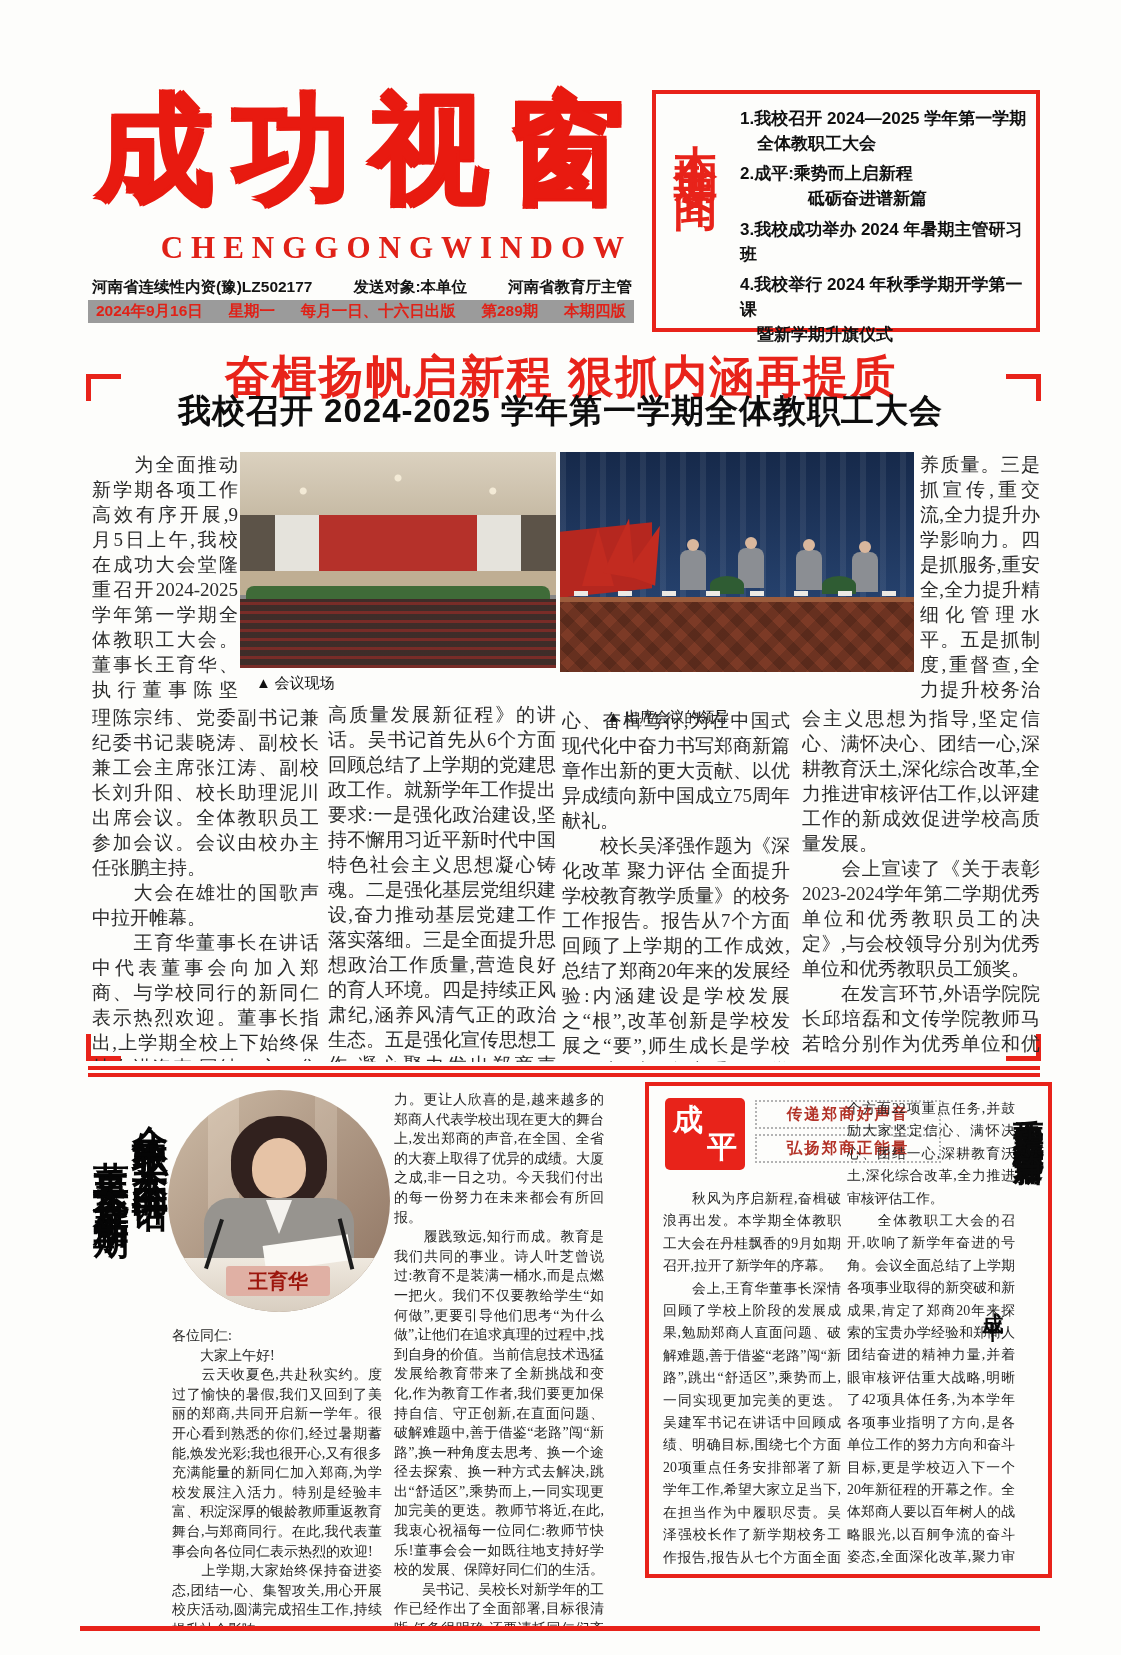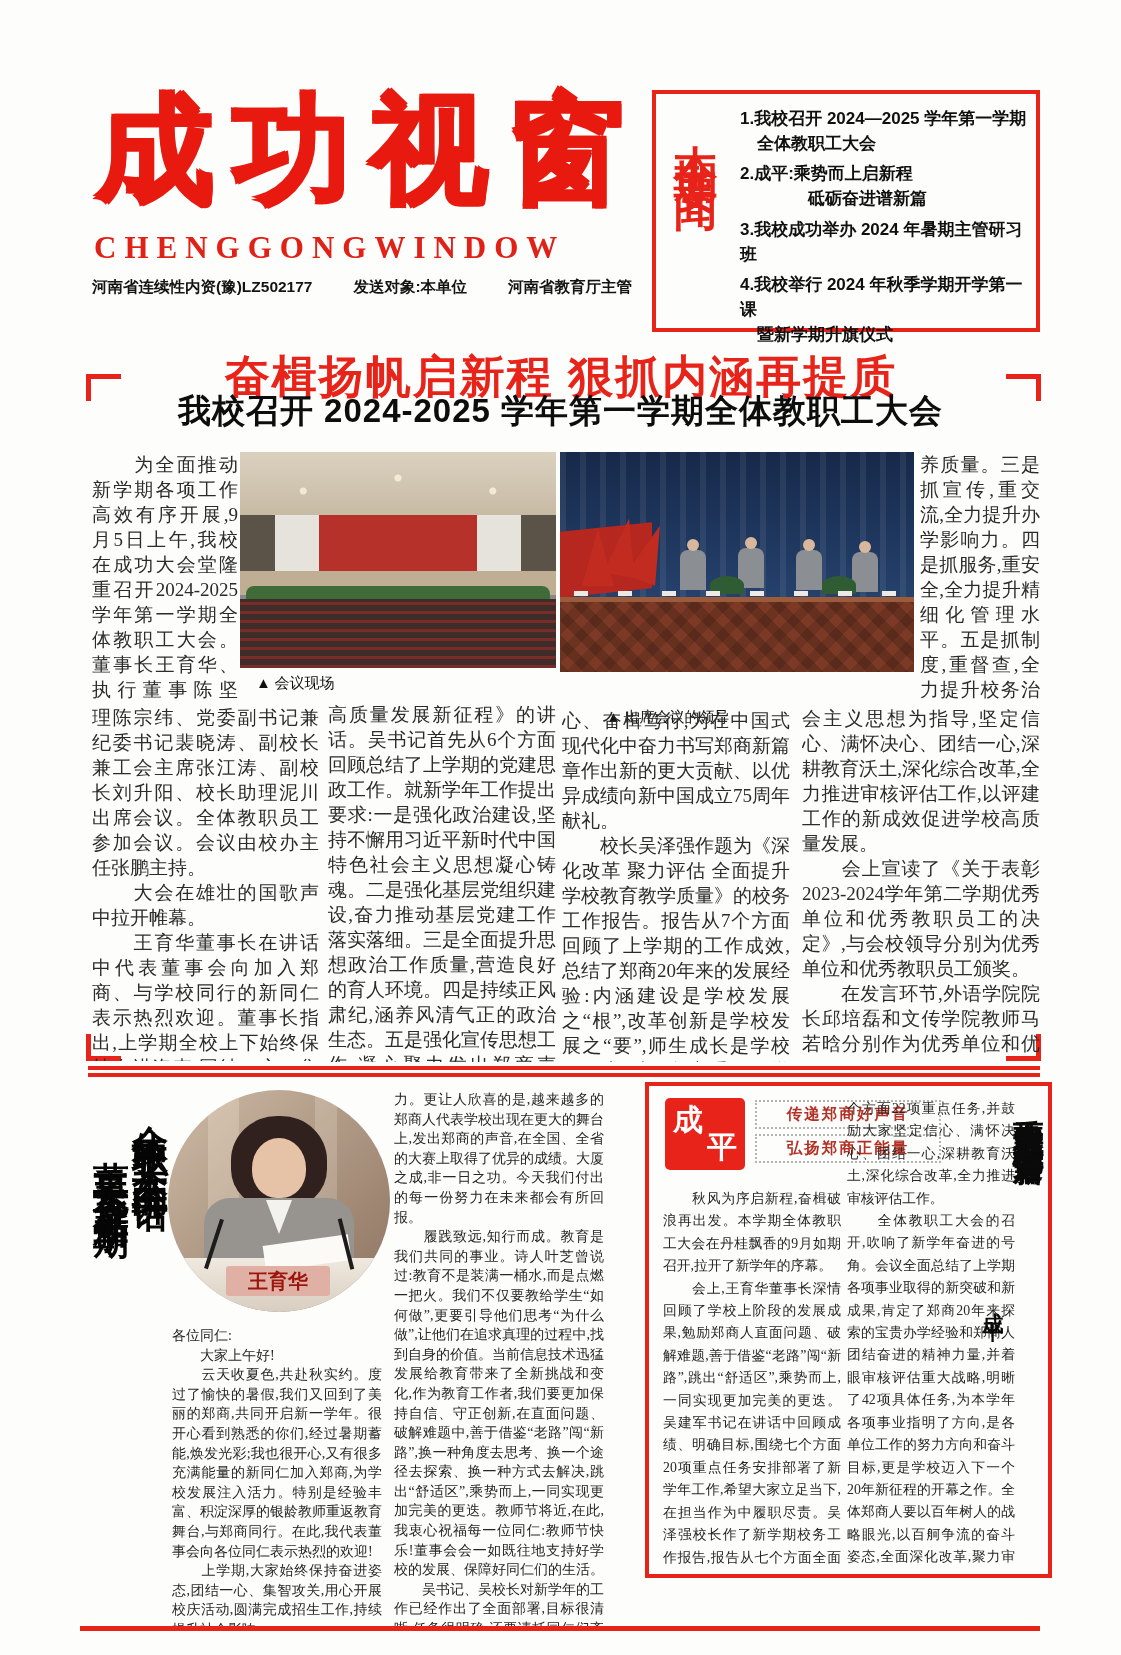--- a/index.html
+++ b/index.html
@@ -6,21 +6,21 @@
   .page{position:relative;width:1121px;height:1655px;margin:0 auto;background:#fdfdfb;overflow:hidden;
         font-family:"Liberation Serif", serif;color:#222;}
   .abs{position:absolute;}
   .txt{white-space:pre-line;text-align:justify;overflow:hidden;color:#2b2b2b;
        font-family:"Liberation Serif", serif;}
   .sans{font-family:"Liberation Sans", sans-serif;}
   
   .brand-title{left:94px;top:74px;width:545px;height:156px;color:#e81a10;font-weight:bold;
       font-size:119px;line-height:150px;letter-spacing:18px;white-space:nowrap;
       text-shadow:3px 0 0 currentColor,0 3px 0 currentColor,3px 3px 0 currentColor;}
-  .brand-en{left:94px;top:230px;width:538px;display:flex;justify-content:flex-start;
+  .brand-en{left:94px;top:230px;width:538px;display:flex;justify-content:flex-end;
       color:#e02117;font-weight:bold;font-size:31px;letter-spacing:8px;}
   .reg-line{left:92px;top:277px;width:540px;display:flex;justify-content:space-between;
       font-size:15.5px;font-weight:bold;color:#141414;}
   .date-bar{left:88px;top:300px;width:546px;height:23px;background:#9b9b9b;display:flex;
       justify-content:space-between;align-items:center;padding:0 8px;box-sizing:border-box;
       color:#e02117;font-weight:bold;font-size:15.5px;}
   .contact-line{left:92px;top:327px;width:540px;display:flex;justify-content:space-between;
       font-size:15.5px;font-weight:bold;color:#141414;}
   
   .briefs-box{left:652px;top:90px;width:388px;height:242px;border:4px solid #e8231a;box-sizing:border-box;}
@@ -132,20 +132,27 @@
   <div class="abs brand-title">成功视窗</div>
   <div class="abs brand-en">
     <span>CHENGGONG</span>
     <span>WINDOW</span>
   </div>
   <div class="abs reg-line sans">
     <span>河南省连续性内资(豫)LZ502177</span>
     <span>发送对象:本单位</span>
     <span>河南省教育厅主管</span>
   </div>
+  <div class="abs date-bar sans">
+    <span>2024年9月16日</span>
+    <span>星期一</span>
+    <span>每月一日、十六日出版</span>
+    <span>第289期</span>
+    <span>本期四版</span>
+  </div>
 
   <div class="abs briefs-box">
     <div class="briefs-title">本期要闻</div>
     <div class="briefs-items sans">
       <div class="ln">1.我校召开 2024—2025 学年第一学期</div>
       <div class="ln ind1">全体教职工大会</div>
       <div class="ln gap-top">2.成平:乘势而上启新程</div>
       <div class="ln ind2">砥砺奋进谱新篇</div>
       <div class="ln gap-top">3.我校成功举办 2024 年暑期主管研习班</div>
       <div class="ln gap-top">4.我校举行 2024 年秋季学期开学第一课</div>

